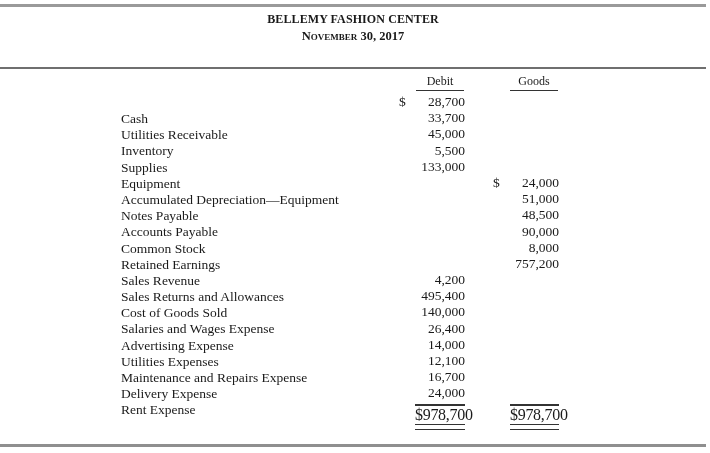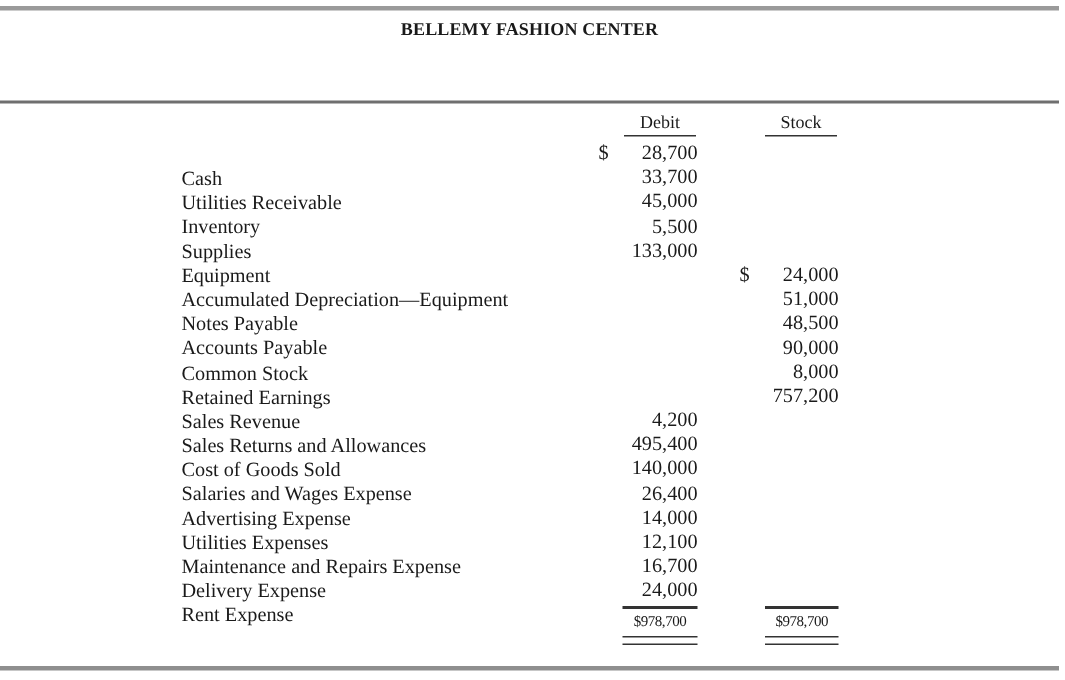--- a/index.html
+++ b/index.html
@@ -75,21 +75,21 @@
       top: 404px;
       height: 1.5px;
       background: #333;
     }
     .sub-rule.debit { left: 415px; width: 50px; }
     .sub-rule.credit { left: 510px; width: 49px; }
 
     .totals {
       position: absolute;
       top: 407px;
-      font-size: 10px;
+      font-size: 16px;
       line-height: 15px;
       text-align: center;
       letter-spacing: -0.3px;
     }
     .totals.debit { left: 415px; width: 50px; }
     .totals.credit { left: 510px; width: 49px; }
 
     .dbl {
       position: absolute;
       top: 424px;
@@ -100,26 +100,27 @@
     .dbl.debit { left: 415px; width: 50px; }
     .dbl.credit { left: 510px; width: 49px; }
   </style>
 </head>
 <body>
 
 <div class="rule top"></div>
 
 <div class="header">
   <div class="company">BELLEMY FASHION CENTER</div>
+  <div class="sc">November 30, 2017</div>
 </div>
 
 <div class="rule mid"></div>
 
 <div class="col-head debit">Debit</div>
-<div class="col-head credit">Stock</div>
+<div class="col-head credit">Goods</div>
 
 <div class="table" id="acct-table">
     <div class="row">
       <span class="acct">Cash</span>
       <span class="debit" style="left: 278px; width: 66px;"><span class="dollar-cell">
           <span>$</span>
           <span>28,700</span>
         </span></span>
       <span class="credit"></span>
     </div>

